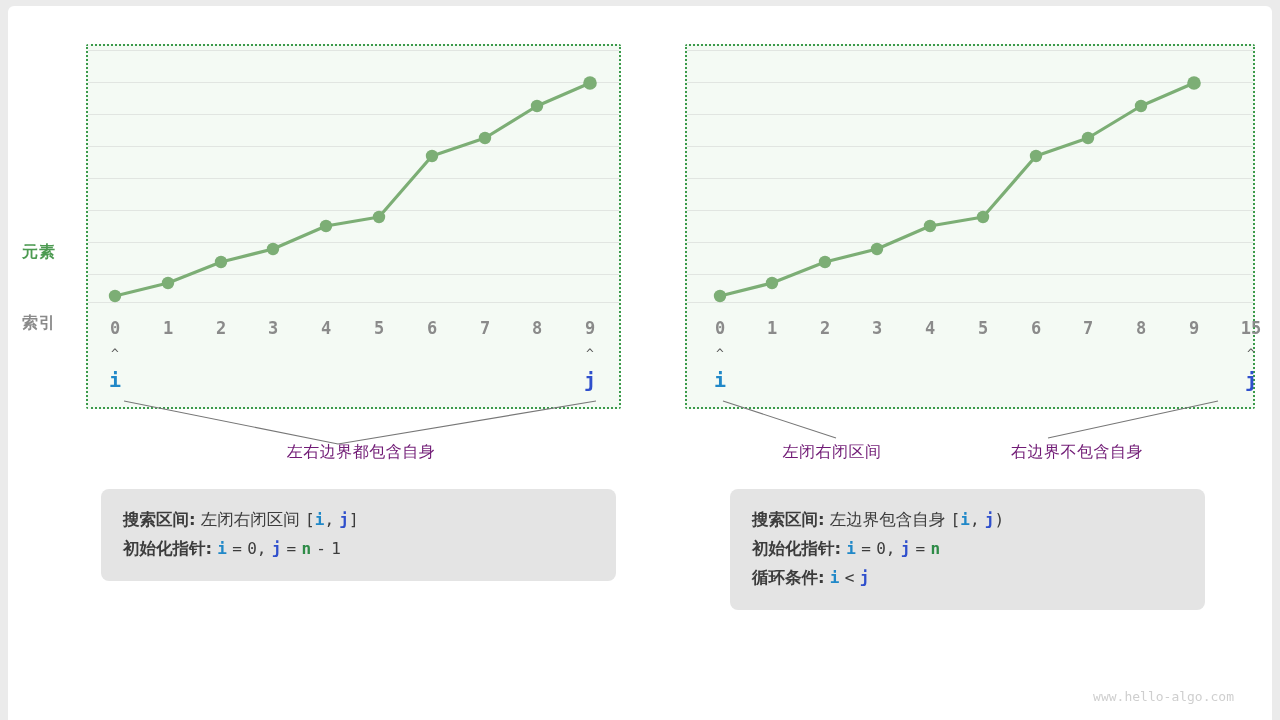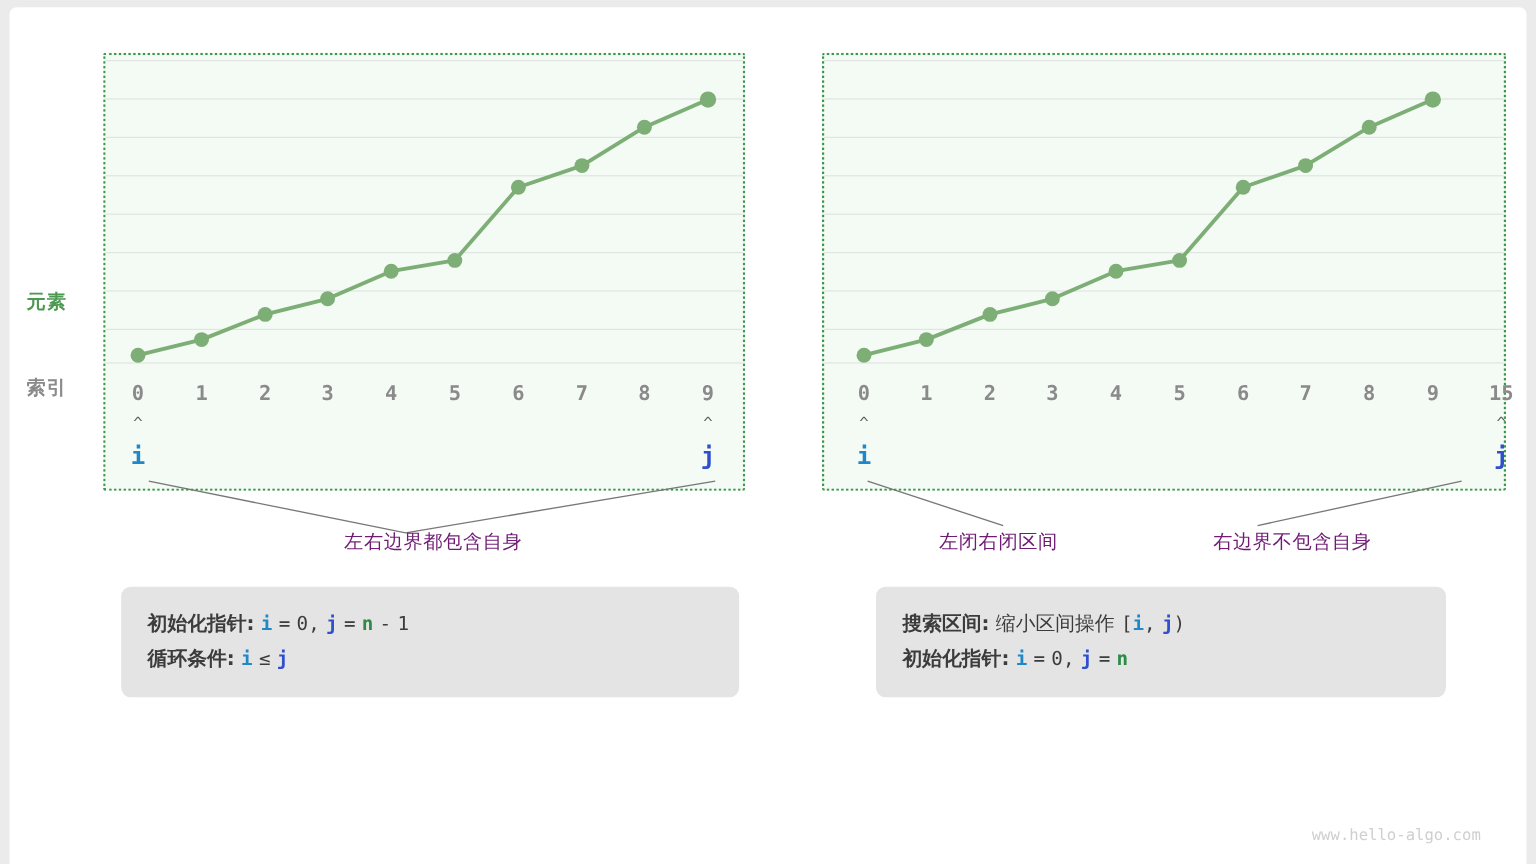--- a/index.html
+++ b/index.html
@@ -175,35 +175,35 @@
     </div>
 
     <svg class="leaders" width="640" height="470">
       <polyline fill="none" stroke="#777" stroke-width="1.1" points="116,395 330,438 588,395"></polyline>
     </svg>
 
     <div class="callout" style="left:353px;top:436px">左右边界都包含自身</div>
 
     <div class="infobox">
       <div class="line">
+        <span class="lbl">搜索区间:</span>
+        <span class="plain">左闭右闭区间</span>
+        <span class="mono brk">[</span><span class="mono vi">i</span><span class="mono brk">,</span>
+        <span class="mono vj">j</span><span class="mono brk">]</span>
+      </div>
+      <div class="line">
         <span class="lbl">初始化指针:</span>
         <span class="mono vi">i</span>
         <span class="mono plain">=</span>
         <span class="mono plain">0</span><span class="mono brk">,</span>
         <span class="mono vj">j</span>
         <span class="mono plain">=</span>
         <span class="mono vn">n</span>
         <span class="mono plain">-</span>
         <span class="mono plain">1</span>
-      </div>
-      <div class="line">
-        <span class="lbl">循环条件:</span>
-        <span class="mono vi">i</span>
-        <span class="mono plain">≤</span>
-        <span class="mono vj">j</span>
       </div>
     </div>
   </div>
 
   <div class="panel right">
 
     <div class="plotbox">
       <div class="gridlines">
         <div class="gl" style="top:4px"></div>
         <div class="gl" style="top:36px"></div>
@@ -257,30 +257,36 @@
       <line x1="75" y1="395" x2="188" y2="432" stroke="#777" stroke-width="1.1"></line>
       <line x1="570" y1="395" x2="400" y2="432" stroke="#777" stroke-width="1.1"></line>
     </svg>
 
     <div class="callout" style="left:184px;top:436px">左闭右闭区间</div>
     <div class="callout" style="left:429px;top:436px">右边界不包含自身</div>
 
     <div class="infobox">
       <div class="line">
         <span class="lbl">搜索区间:</span>
-        <span class="plain">缩小区间操作</span>
+        <span class="plain">左边界包含自身</span>
         <span class="mono brk">[</span><span class="mono vi">i</span><span class="mono brk">,</span>
         <span class="mono vj">j</span><span class="mono brk">)</span>
       </div>
       <div class="line">
         <span class="lbl">初始化指针:</span>
         <span class="mono vi">i</span>
         <span class="mono plain">=</span>
         <span class="mono plain">0</span><span class="mono brk">,</span>
         <span class="mono vj">j</span>
         <span class="mono plain">=</span>
         <span class="mono vn">n</span>
       </div>
+      <div class="line">
+        <span class="lbl">循环条件:</span>
+        <span class="mono vi">i</span>
+        <span class="mono plain">&lt;</span>
+        <span class="mono vj">j</span>
+      </div>
     </div>
   </div>
 
   <div class="watermark">www.hello-algo.com</div>
 </div>
 
 </body></html>

